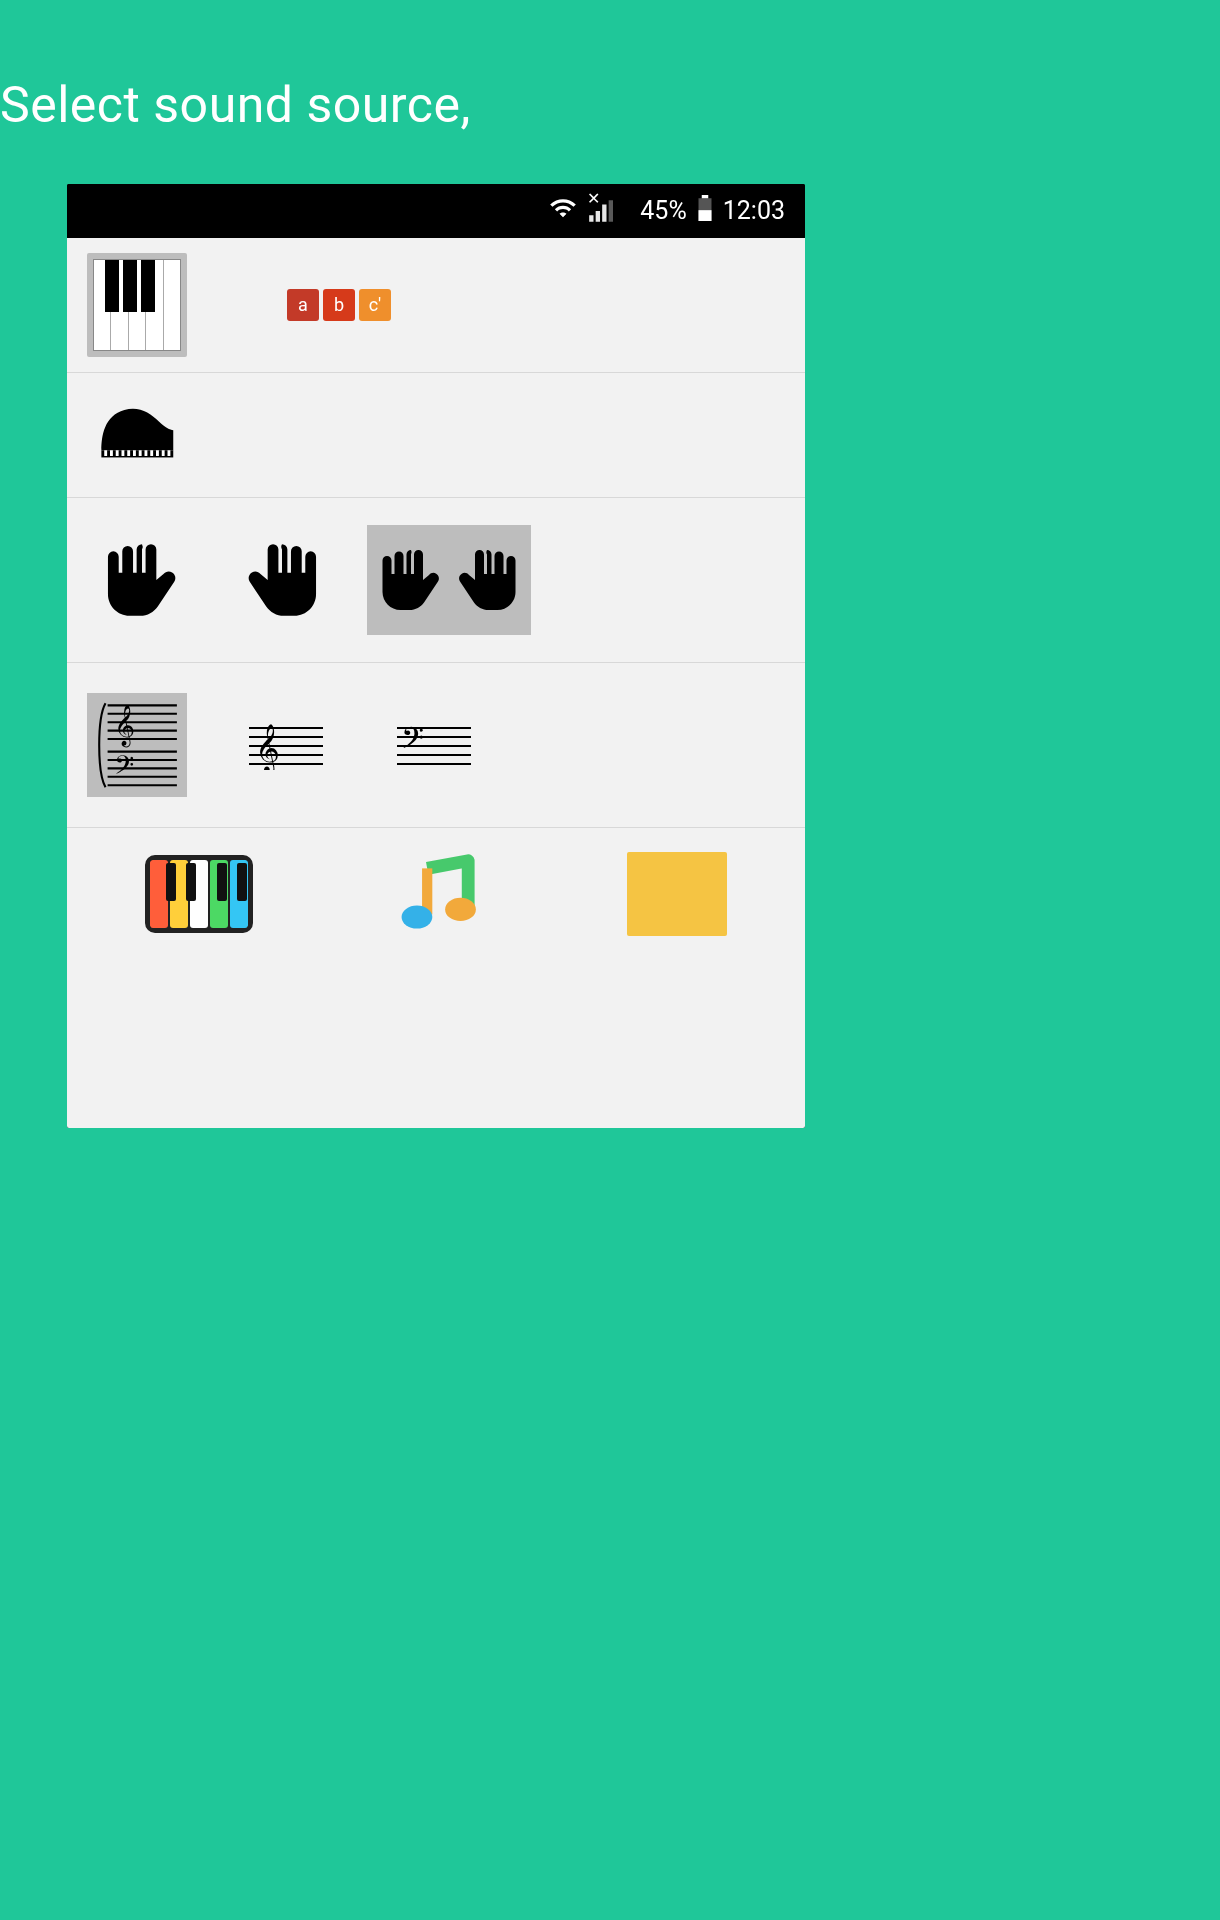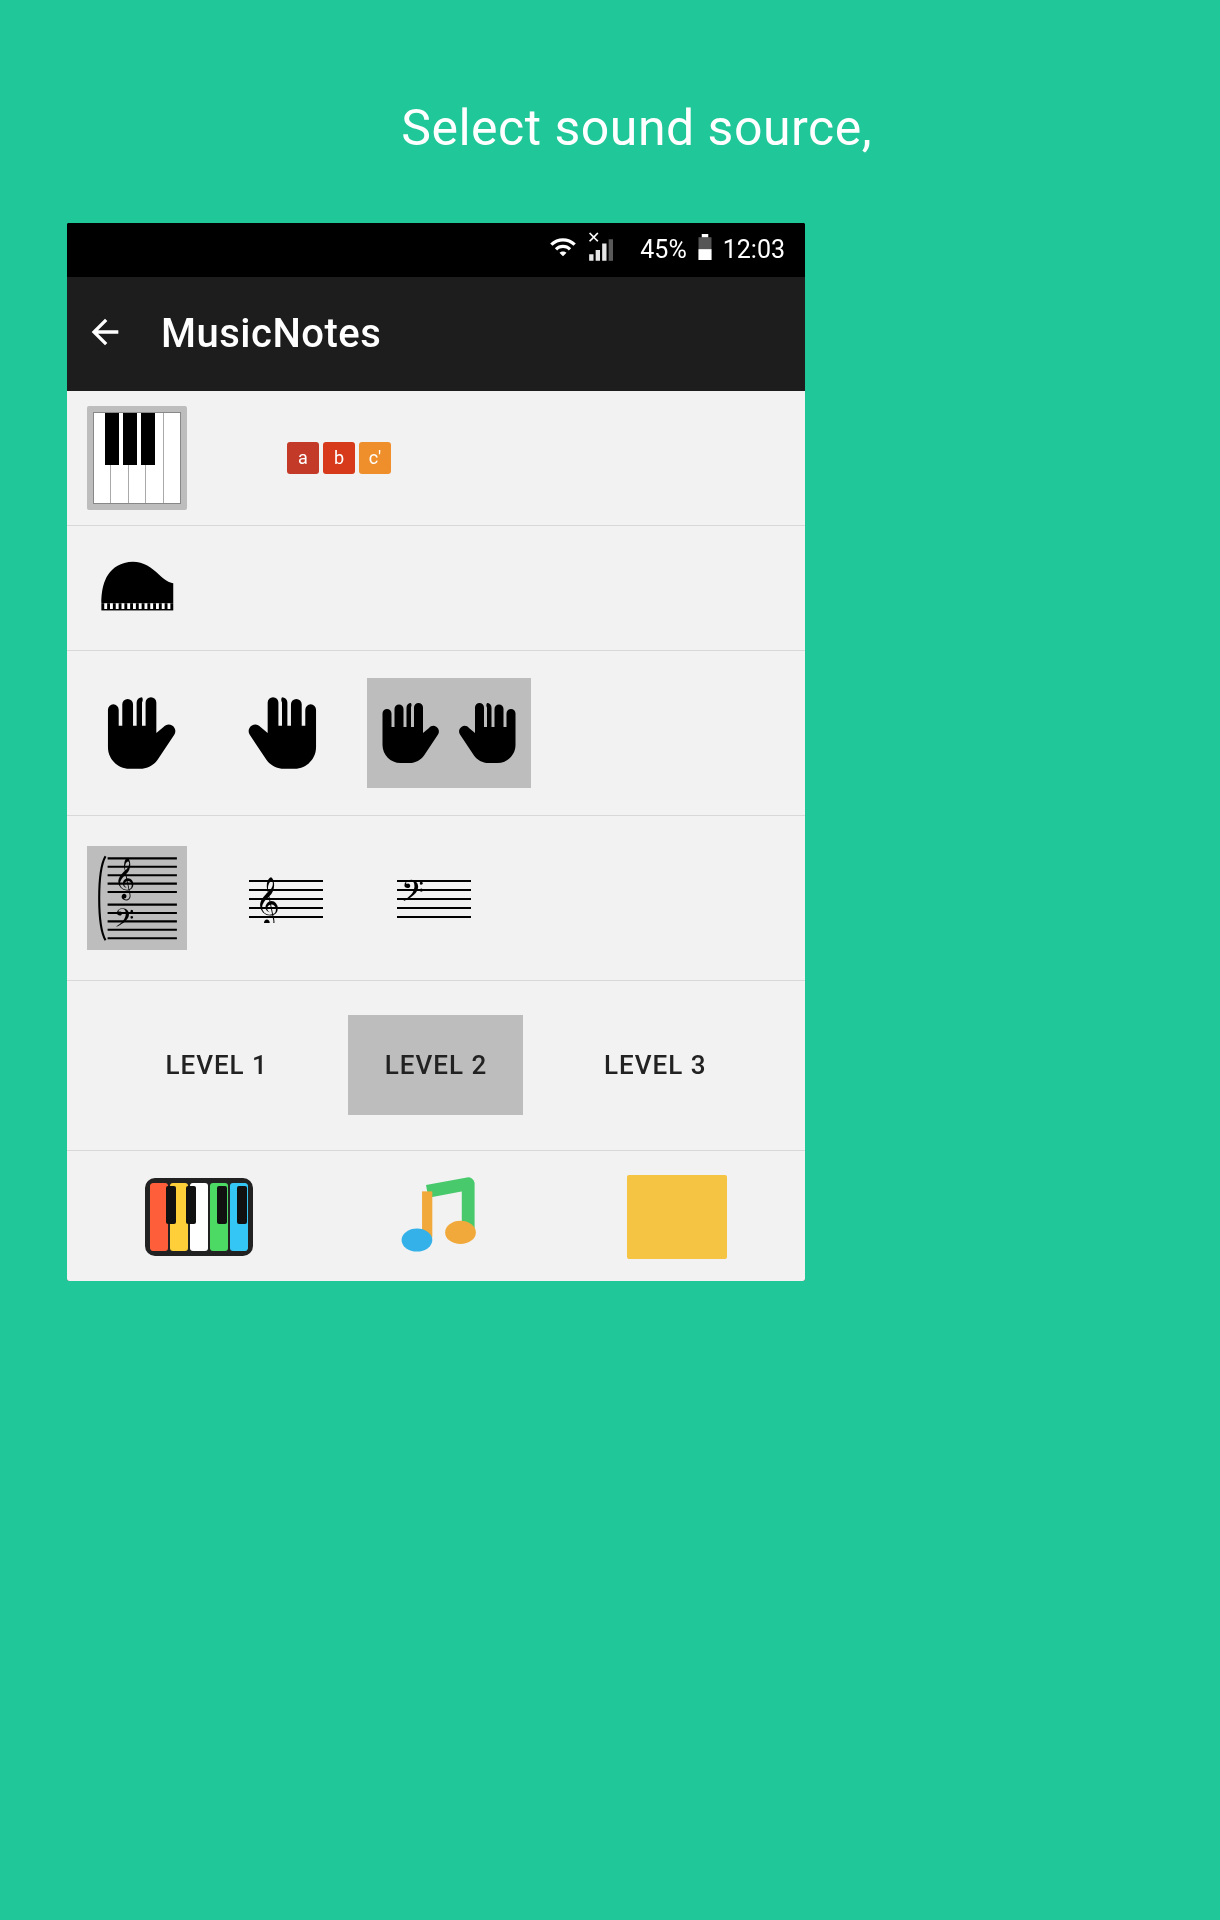--- a/index.html
+++ b/index.html
@@ -6,28 +6,27 @@
   html, body { width: 100%; height: 100%; }
   body {
     background: #1fc799;
     font-family: -apple-system, Roboto, "Segoe UI", Arial, sans-serif;
     width: 872px;
     height: 1372px;
     overflow: hidden;
   }
   .promo-heading {
     color: #ffffff;
-    text-align: right;
+    text-align: left;
     font-size: 50px;
     font-weight: 400;
     line-height: 1.35;
     padding-top: 72px;
-    padding-bottom: 60px;
+    padding-bottom: 44px;
     letter-spacing: 0.5px;
-    margin-top: 23px;
   }
   .phone-frame {
     width: 738px;
     margin: 0 auto;
     background: #000;
     border-radius: 2px;
     overflow: hidden;
   }
   .status-bar {
     height: 54px;
@@ -168,28 +167,20 @@
     <span>
       <svg width="16" height="26" viewBox="0 0 12 24" fill="#fff">
           <rect x="0" y="3" width="12" height="21" fill="#555"></rect>
           <rect x="0" y="14" width="12" height="10" fill="#fff"></rect>
           <rect x="3" y="0" width="6" height="3" fill="#fff"></rect>
         </svg>
     </span>
     <span>12:03</span>
   </div>
 
-  <div class="app-bar">
-    <span class="back">
-      <svg viewBox="0 0 24 24">
-          <path d="M20 11H7.83l5.59-5.59L12 4l-8 8 8 8 1.41-1.41L7.83 13H20v-2z"></path>
-        </svg>
-    </span>
-    <span class="app-title">MusicNotes</span>
-  </div>
 
   <div class="screen">
 
     <div class="row sound">
       <div class="tile keyboard-tile selected">
         <div class="keyboard-mini">
           <div class="wkeys">
               <div></div>
               <div></div>
               <div></div>
@@ -293,25 +284,20 @@
               <line x1="4" y1="17" x2="78" y2="17"></line>
               <line x1="4" y1="26" x2="78" y2="26"></line>
               <line x1="4" y1="35" x2="78" y2="35"></line>
               <line x1="4" y1="44" x2="78" y2="44"></line>
           </g>
           <text x="8" y="34" font-size="36" font-family="serif">𝄢</text>
         </svg>
       </div>
     </div>
 
-    <div class="row levels">
-      <div class="level-btn">LEVEL 1</div>
-      <div class="level-btn selected">LEVEL 2</div>
-      <div class="level-btn">LEVEL 3</div>
-    </div>
 
     <div class="row bottom">
       <div class="bottom-icon">
         <div class="color-piano">
           <div class="w">
             <div style="background:#ff5e3a"></div>
             <div style="background:#ffcf3a"></div>
             <div style="background:#ffffff"></div>
             <div style="background:#4cd964"></div>
             <div style="background:#34c6f4"></div>

